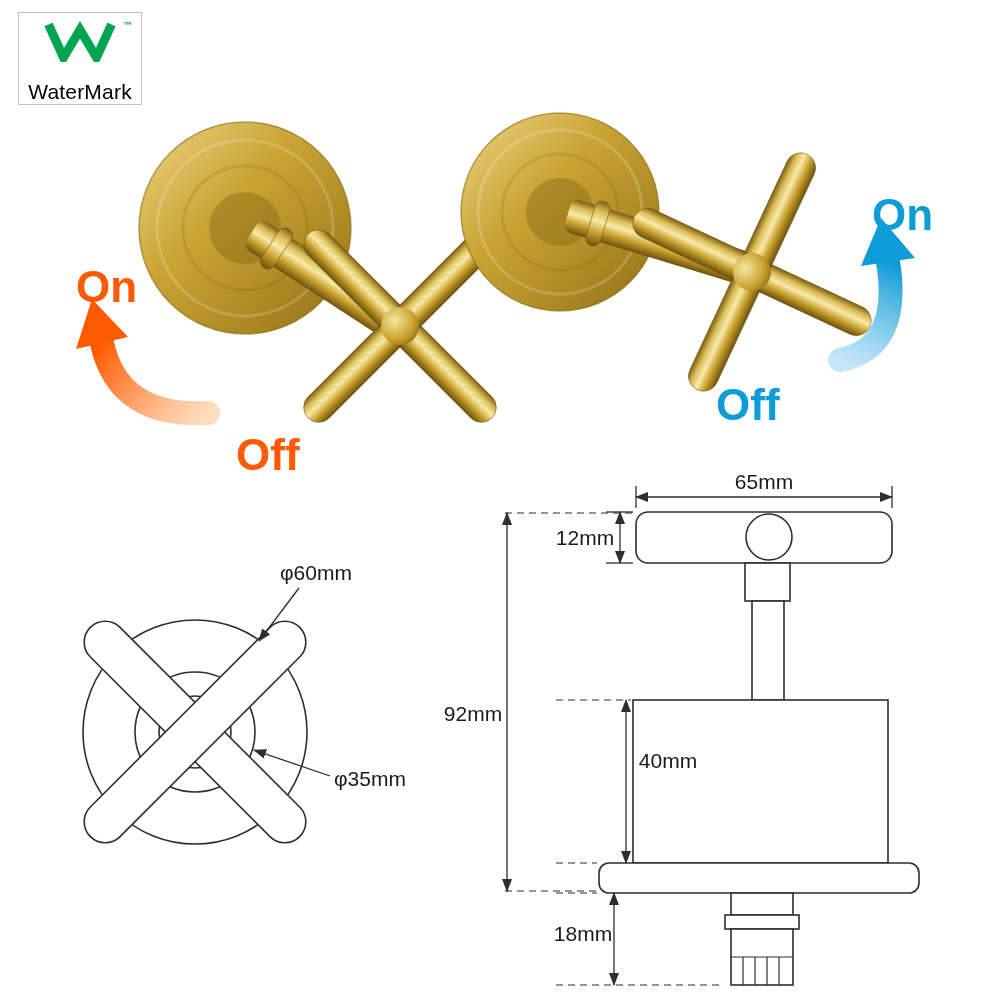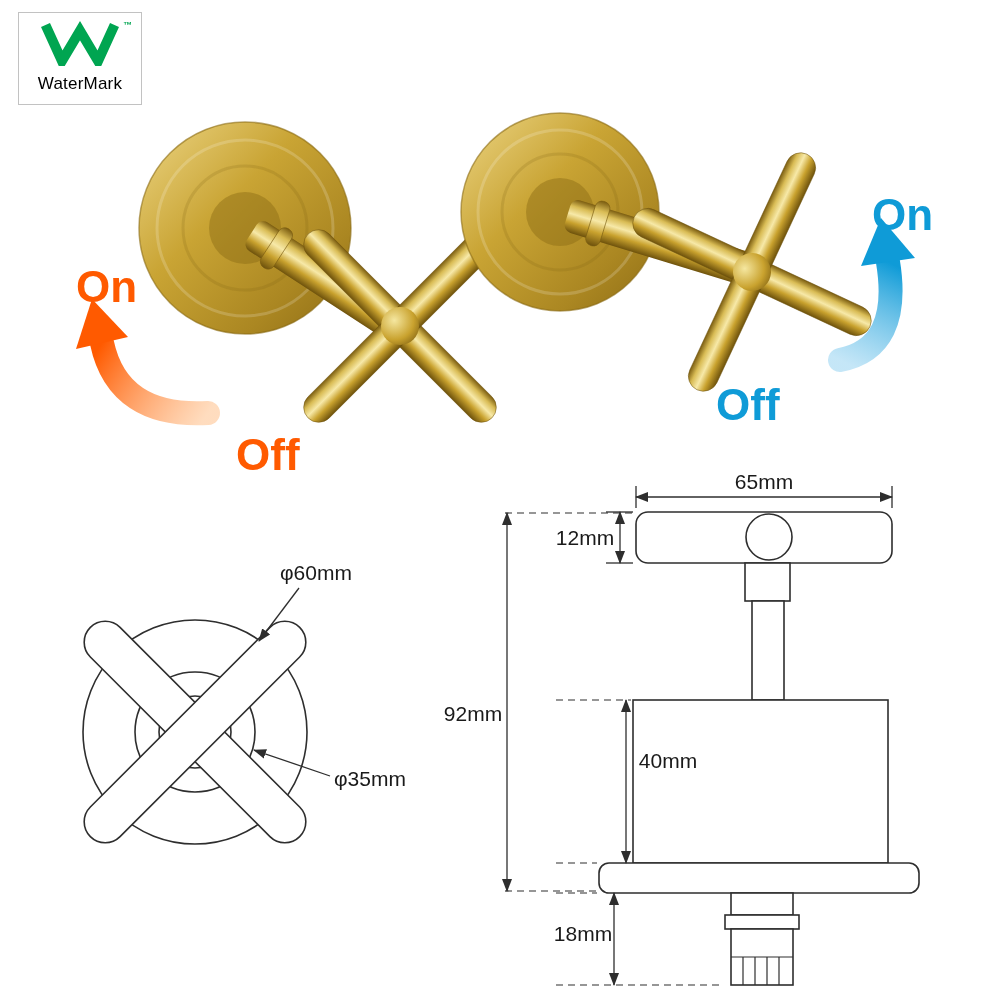--- a/index.html
+++ b/index.html
@@ -15,21 +15,21 @@
 
   .wm-box {
     position:absolute; left:18px; top:12px;
     width:124px; height:93px;
     border:1px solid #c2c2c2; background:#fff;
     display:flex; flex-direction:column; align-items:center;
     padding-top:7px;
   }
   .wm-svg { width:84px; height:46px; display:block; }
   .wm-tm { position:absolute; top:7px; right:9px; font-size:9px; color:#00a551; font-weight:bold; }
-  .wm-text { font-size:17px; color:#000; margin-top:8px; letter-spacing:0.2px;text-align:right; }
+  .wm-text { font-size:21px; color:#000; margin-top:18px; letter-spacing:0.2px;text-align:right; }
 
   text { font-family:"Liberation Sans", sans-serif; }
   .onoff { font-size:44px; font-weight:bold; stroke:none; }
   .dim  { font-size:21px; fill:#1a1a1a; stroke:none; font-weight:normal; }
 </style>
 </head>
 <body>
 
 <div class="stage">
 

